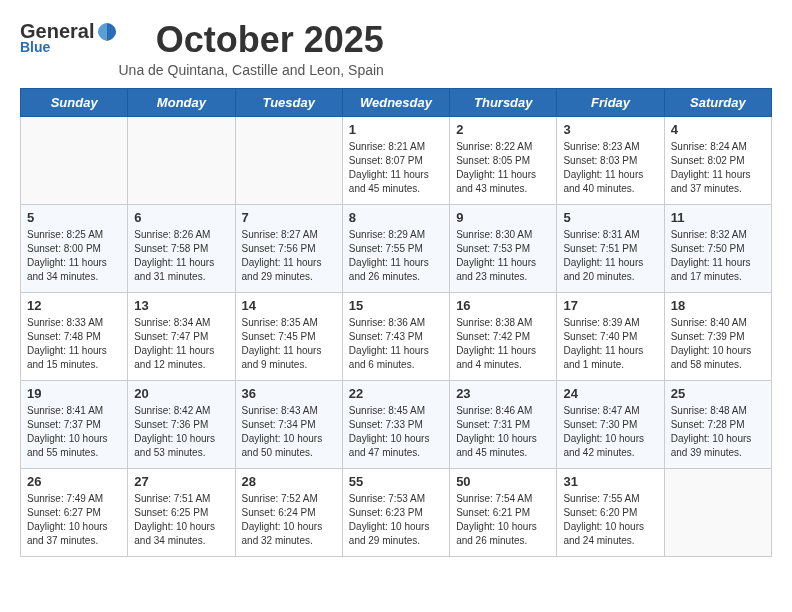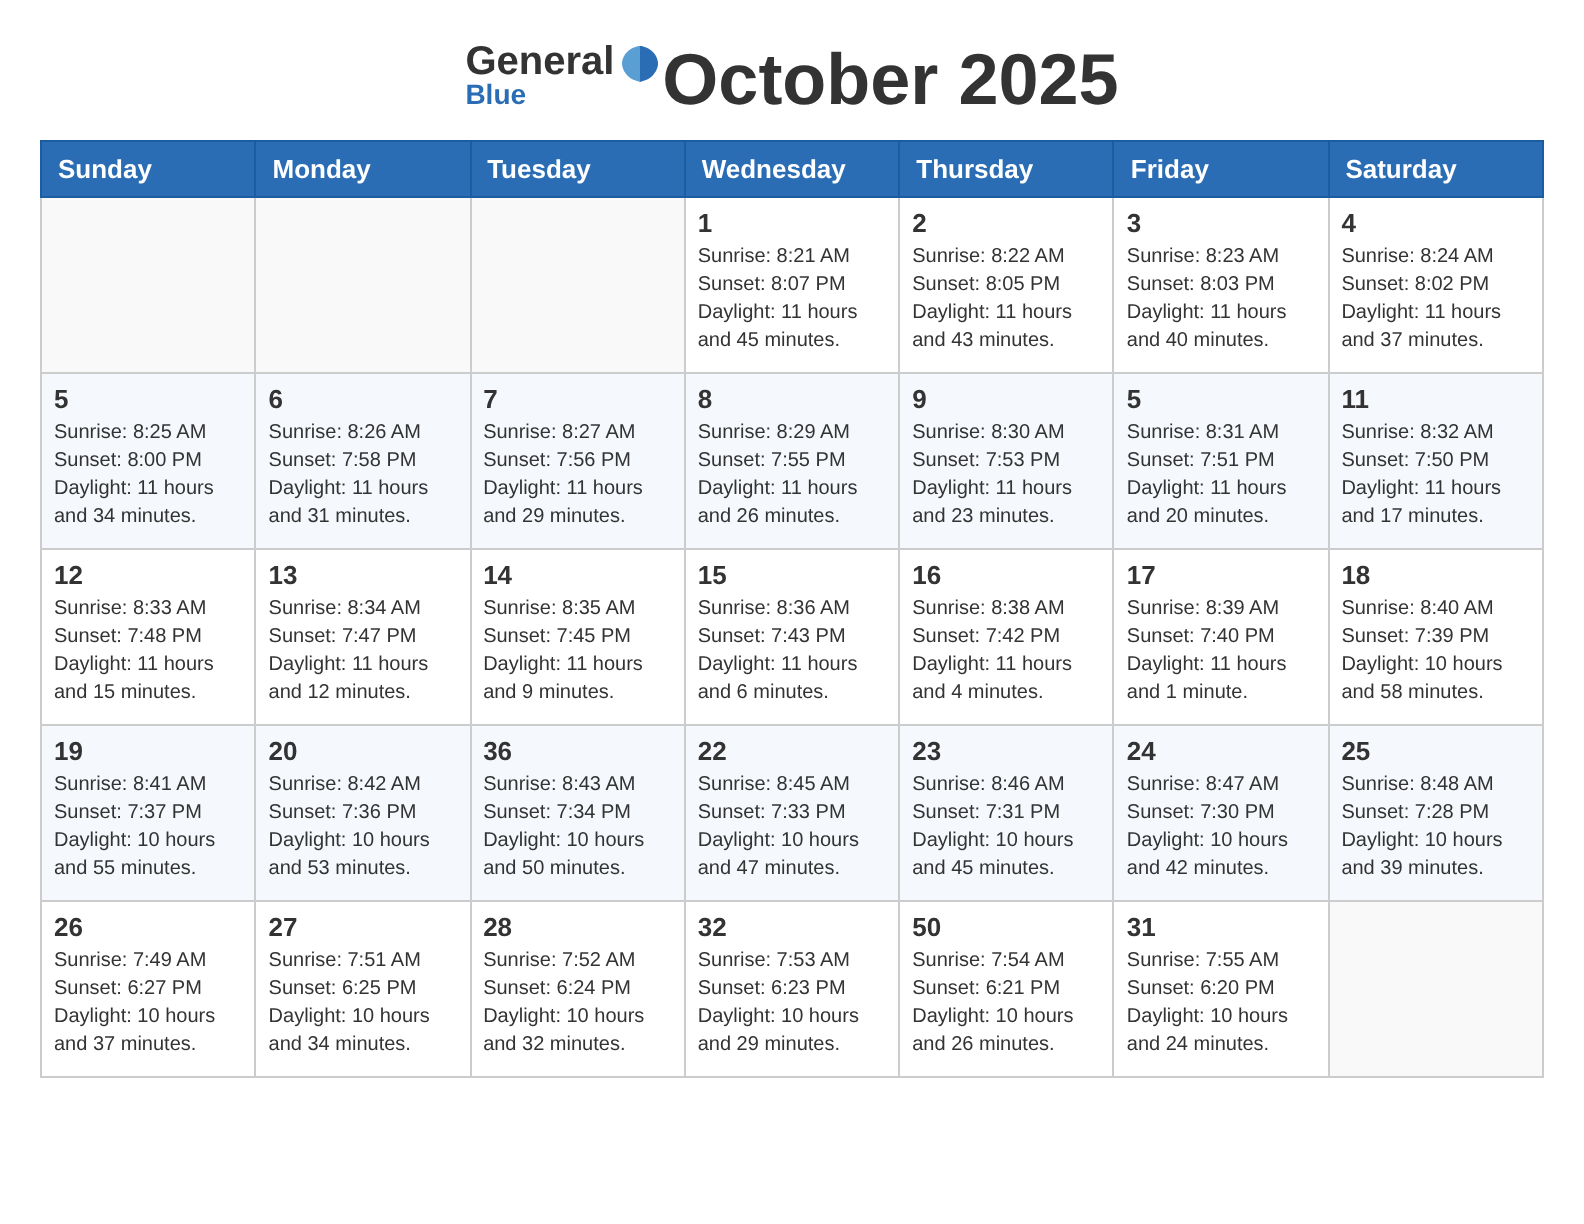--- a/index.html
+++ b/index.html
@@ -5,21 +5,21 @@
     * { box-sizing: border-box; margin: 0; padding: 0; }
     body {
       font-family: Arial, sans-serif;
       background: #fff;
       width: 792px;
       min-height: 612px;
       padding: 20px;
     }
     .header {
       display: flex;
-      justify-content: center;
+      justify-content: flex-start;
       align-items: flex-start;
       margin-bottom: 10px;
     }
     .logo {
       display: flex;
       flex-direction: column;
       align-items: flex-start;
     }
     .title-block {
       text-align: right;
@@ -36,25 +36,26 @@
       margin-top: 2px;
     }
     table {
       width: 100%;
       border-collapse: collapse;
       table-layout: fixed;
     }
     thead th {
       background: #2a6db5;
       color: #fff;
-      text-align: left;
+      text-align: center;
       padding: 6px 8px;
       font-size: 13px;
       font-weight: bold;
       border: 1px solid #1a5da0;
+      font-style: italic;
     }
     td {
       border: 1px solid #ccc;
       vertical-align: top;
       padding: 5px 6px;
       font-size: 10.5px;
       color: #333;
       height: 88px;
       background: #fff;
     }
@@ -88,20 +89,21 @@
       <span style="font-size:20px;font-weight:bold;color:#333;">General</span>
       <svg width="22" height="22" viewBox="0 0 22 22" style="margin-left:2px;">
         <path d="M11 2 C14 2, 20 5, 20 11 C20 14, 17 18, 14 19 L11 20 L11 11 Z" fill="#2a6db5"></path>
         <path d="M11 2 C8 2, 2 5, 2 11 C2 14, 5 18, 8 19 L11 20 L11 11 Z" fill="#5a9fd4"></path>
       </svg>
     </div>
     <span style="font-size:14px;font-weight:bold;color:#2a6db5;margin-top:-4px;">Blue</span>
   </div>
   <div class="title-block">
     <div class="month-year">October 2025</div>
+    <div class="location">Una de Quintana, Castille and Leon, Spain</div>
   </div>
 </div>
 
 <table>
   <thead>
     <tr>
     <th>Sunday</th>
         <th>Monday</th>
         <th>Tuesday</th>
         <th>Wednesday</th>
@@ -229,21 +231,21 @@
         </td>
         <td>
           <span class="day-number">27</span>
           <div class="day-info">Sunrise: 7:51 AM<br>Sunset: 6:25 PM<br>Daylight: 10 hours and 34 minutes.</div>
         </td>
         <td>
           <span class="day-number">28</span>
           <div class="day-info">Sunrise: 7:52 AM<br>Sunset: 6:24 PM<br>Daylight: 10 hours and 32 minutes.</div>
         </td>
         <td>
-          <span class="day-number">32</span>
+          <span class="day-number">55</span>
           <div class="day-info">Sunrise: 7:53 AM<br>Sunset: 6:23 PM<br>Daylight: 10 hours and 29 minutes.</div>
         </td>
         <td>
           <span class="day-number">50</span>
           <div class="day-info">Sunrise: 7:54 AM<br>Sunset: 6:21 PM<br>Daylight: 10 hours and 26 minutes.</div>
         </td>
         <td>
           <span class="day-number">31</span>
           <div class="day-info">Sunrise: 7:55 AM<br>Sunset: 6:20 PM<br>Daylight: 10 hours and 24 minutes.</div>
         </td>

